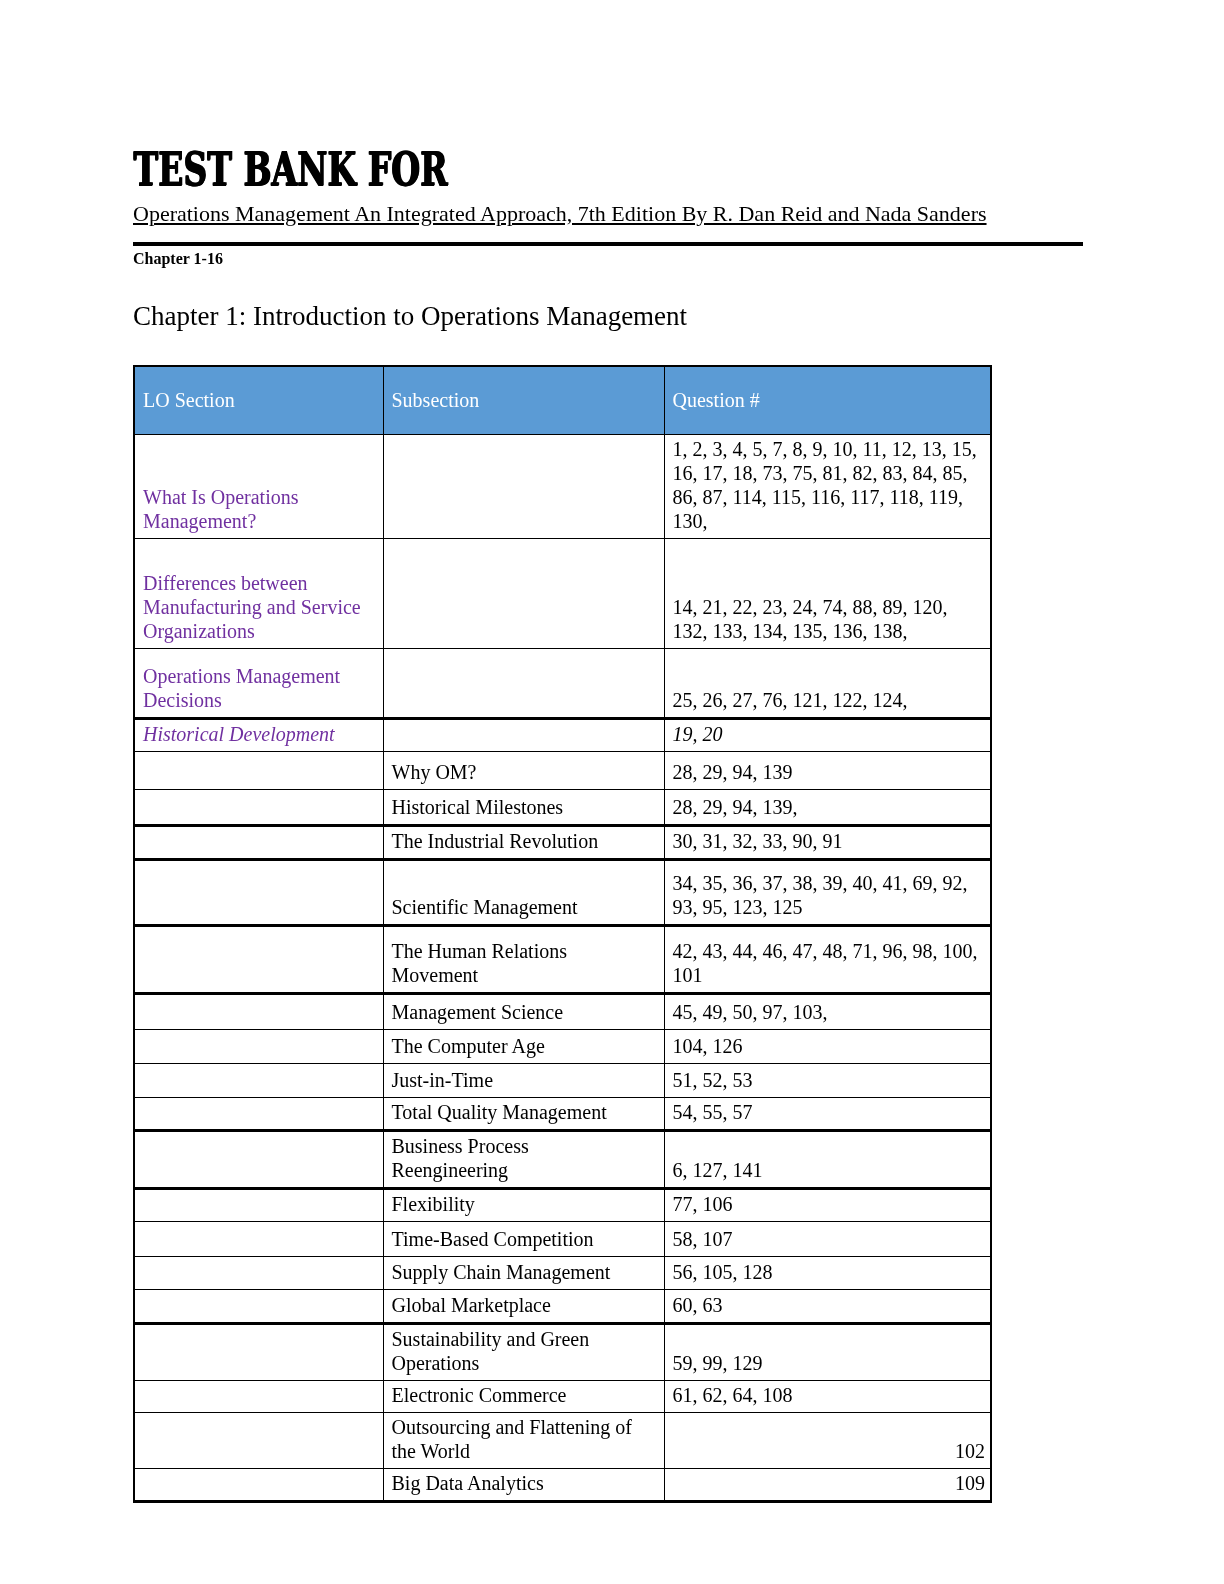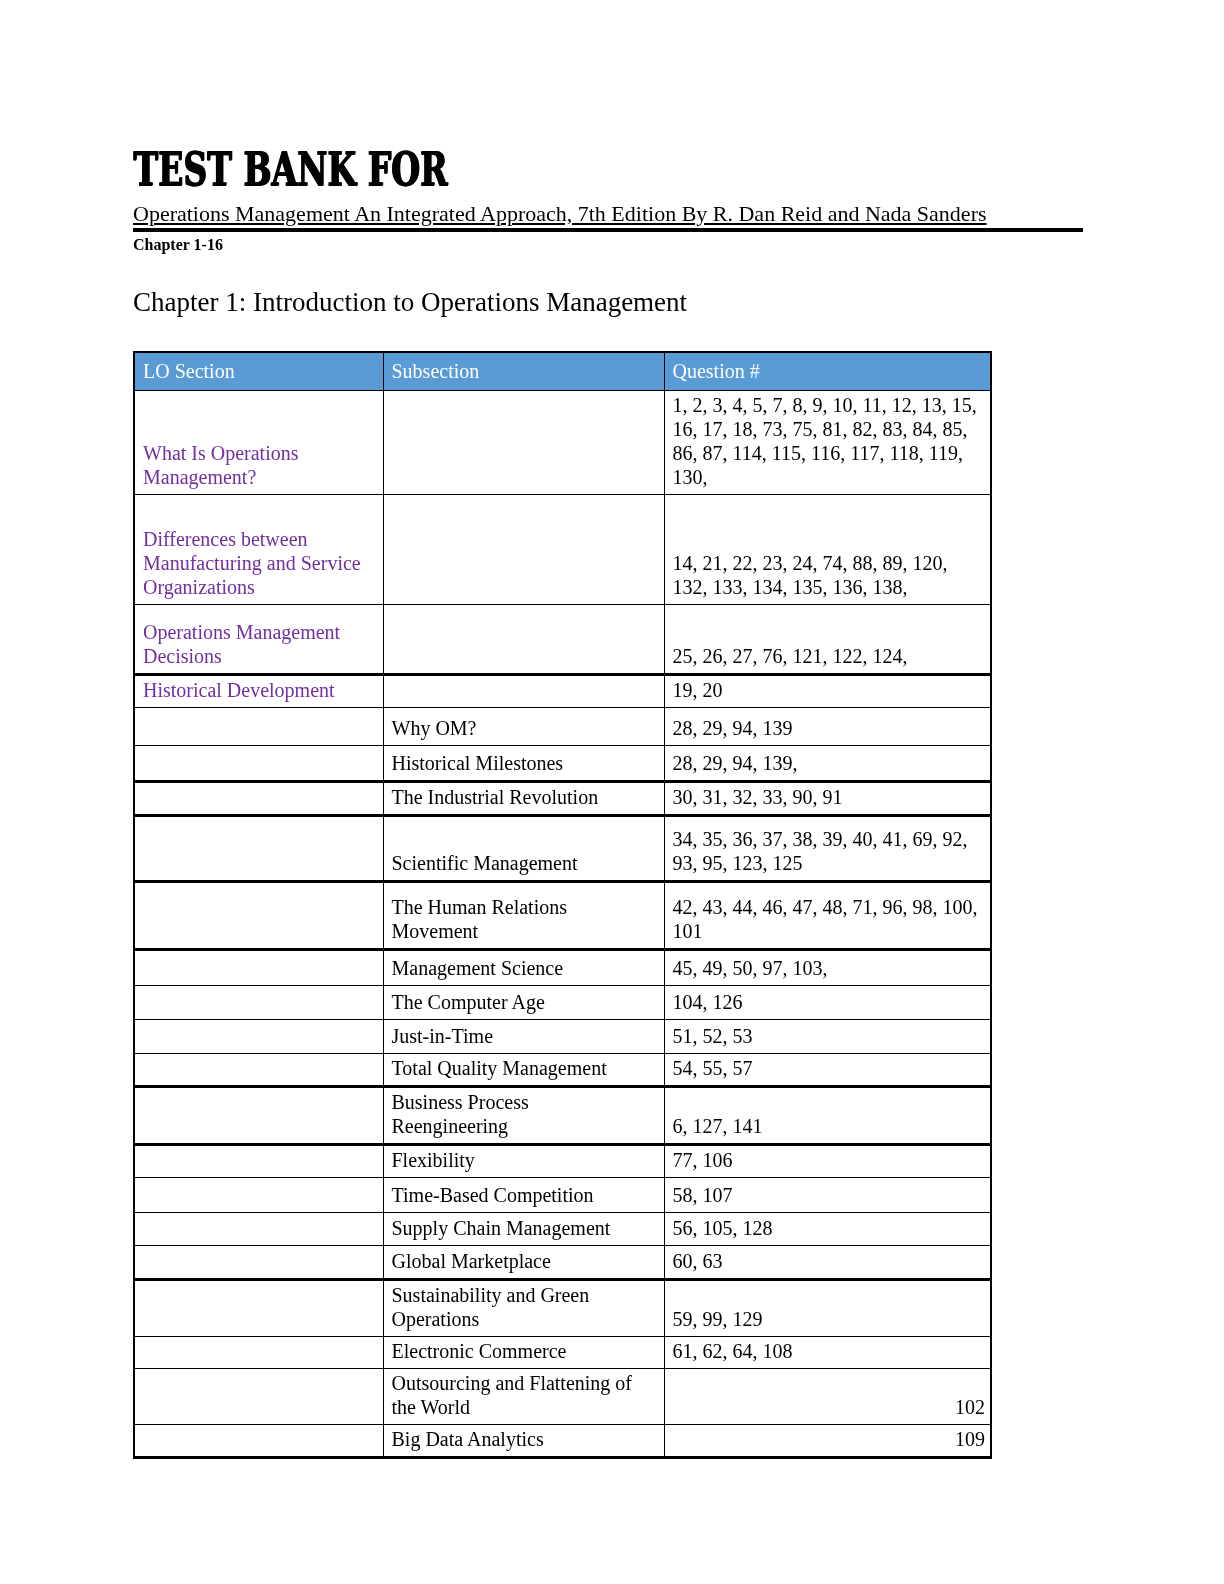--- a/index.html
+++ b/index.html
@@ -12,21 +12,21 @@
 
   .main-title {
     font-family:"DejaVu Serif", serif;
     font-size:46px; font-weight:bold; line-height:1;
     margin:0; letter-spacing:0px; white-space:nowrap;
     transform:scaleX(0.72); transform-origin:left center;
     text-shadow:1.6px 0 0 #000, 0 1px 0 #000, 1px 1px 0 #000;
   }
   .subtitle-wrap {
     border-bottom:4px solid #000;
-    padding-bottom:2px; margin-top:10px;
+    padding-bottom:16px; margin-top:10px;
   }
   .subtitle {
     font-size:22px; line-height:1.1; text-decoration:underline;
     text-underline-offset:2px;
   }
   .chapter-range { font-size:16px; font-weight:bold; margin-top:4px; line-height:1.15; }
   .chapter-heading { font-size:27px; font-weight:normal; margin:32px 0 0 0; line-height:1.15; }
 
   table.lo-table {
     border-collapse:collapse; table-layout:fixed;
@@ -39,21 +39,21 @@
     vertical-align:bottom;
     padding:2px 6px 5px 8px;
     white-space:pre-line;
     overflow:hidden;
     text-align:left;
   }
   .lo-table thead th {
     background:var(--header-bg, #5b9bd5);
     color:var(--header-text, #ffffff);
     font-weight:normal; vertical-align:middle;
-    height:31px; padding:3px 8px;
+    height:31px; padding:18px 8px;
     white-space:nowrap;
   }
   .lo-table td.lo { color:var(--lo-text, #7030a0); }
   .lo-table td.q.right { text-align:right; padding-right:5px; }
   .lo-table tr.thick-top > td { border-top:3px solid #000; }
 </style>
 </head>
 <body>
 
 <div class="content">
@@ -98,21 +98,21 @@
           <td class="sub"></td>
           <td class="q">14, 21, 22, 23, 24, 74, 88, 89, 120,
 132, 133, 134, 135, 136, 138,</td>
         </tr>
         <tr style="height: 70px;">
           <td class="lo">Operations Management
 Decisions</td>
           <td class="sub"></td>
           <td class="q">25, 26, 27, 76, 121, 122, 124,</td>
         </tr>
-        <tr class="thick-top" style="height: 30px;">
+        <tr class="thick-top" style="height: 30px; font-style: italic;">
           <td class="lo">Historical Development</td>
           <td class="sub"></td>
           <td class="q">19, 20</td>
         </tr>
         <tr style="height: 38px;">
           <td class="lo"></td>
           <td class="sub">Why OM?</td>
           <td class="q">28, 29, 94, 139</td>
         </tr>
         <tr style="height: 36px;">

